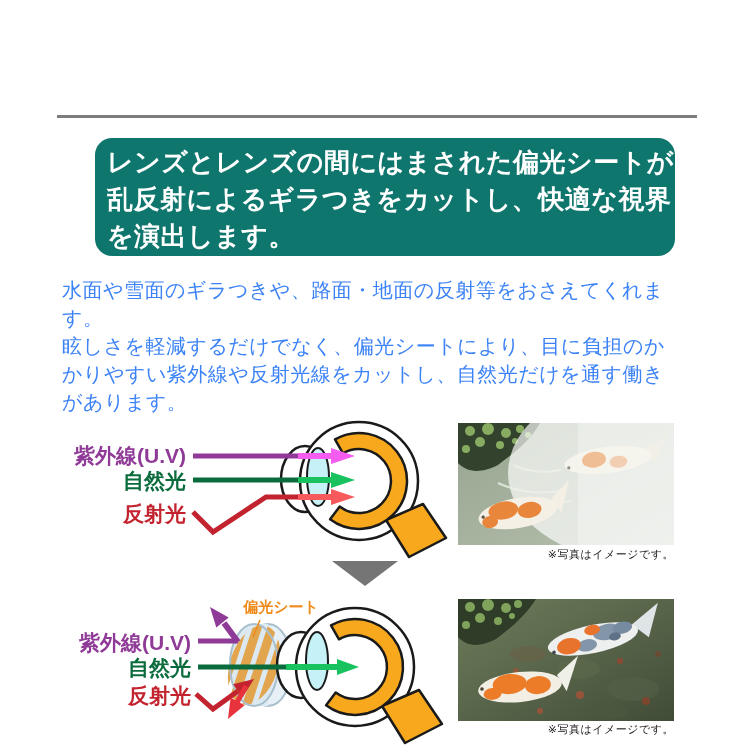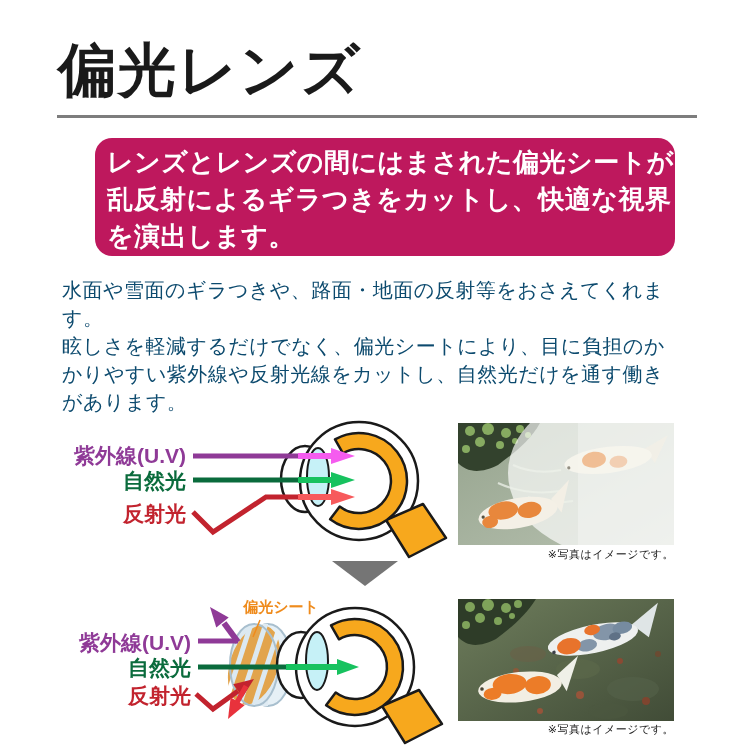--- a/index.html
+++ b/index.html
@@ -3,24 +3,24 @@
 <meta charset="utf-8">
 <style>
   html,body{margin:0;padding:0;background:#fff;}
   #page{position:relative;width:750px;height:750px;background:#ffffff;overflow:hidden;
         font-family:"Liberation Sans","DejaVu Sans",sans-serif;}
   .abs{position:absolute;}
   #page-title{left:58px;top:38px;font-size:58px;font-weight:600;color:#1a1a1a;
               letter-spacing:2px;line-height:1.1;}
   #title-rule{left:57px;top:115px;width:640px;height:3px;background:#7d7d7d;}
   #highlight-box{left:95px;top:138px;width:580px;height:118px;border-radius:17px;
-                 background:#be185d;color:#ffffff;}
+                 background:#0f766e;color:#ffffff;}
   #highlight-text{position:absolute;left:12px;top:6px;font-size:26px;font-weight:bold;
                   line-height:37px;letter-spacing:0.5px;white-space:pre-line;}
-  #body-text{left:62px;top:276px;width:640px;font-size:20px;line-height:28px;color:#0c4a6e;
+  #body-text{left:62px;top:276px;width:640px;font-size:20px;line-height:28px;color:#3b82f6;
              letter-spacing:0.5px;white-space:pre-line;}
   .diagram-svg{position:absolute;left:60px;width:400px;height:160px;}
   #diagram1{top:410px;}
   #diagram2{top:590px;}
   #down-arrow{left:332px;top:561px;width:0;height:0;
               border-left:33px solid transparent;border-right:33px solid transparent;
               border-top:25px solid #757575;}
   .photo{position:absolute;left:458px;width:216px;height:122px;overflow:hidden;}
   #photo1{top:423px;}
   #photo2{top:599px;}
@@ -32,21 +32,20 @@
   svg text.diag-label{font-family:"Liberation Sans","DejaVu Sans",sans-serif;
                       font-size:21px;font-weight:bold;}
   svg text.sheet-label{font-family:"Liberation Sans","DejaVu Sans",sans-serif;
                        font-size:15px;font-weight:bold;}
 </style>
 </head>
 <body>
 
 <div id="page">
 
-  <div class="abs" id="page-title">偏光レンズ</div>
   <div class="abs" id="title-rule"></div>
 
   <div class="abs" id="highlight-box">
     <div id="highlight-text">レンズとレンズの間にはまされた偏光シートが
 乱反射によるギラつきをカットし、快適な視界
 を演出します。</div>
   </div>
 
   <div class="abs" id="body-text">水面や雪面のギラつきや、路面・地面の反射等をおさえてくれま
 す。

